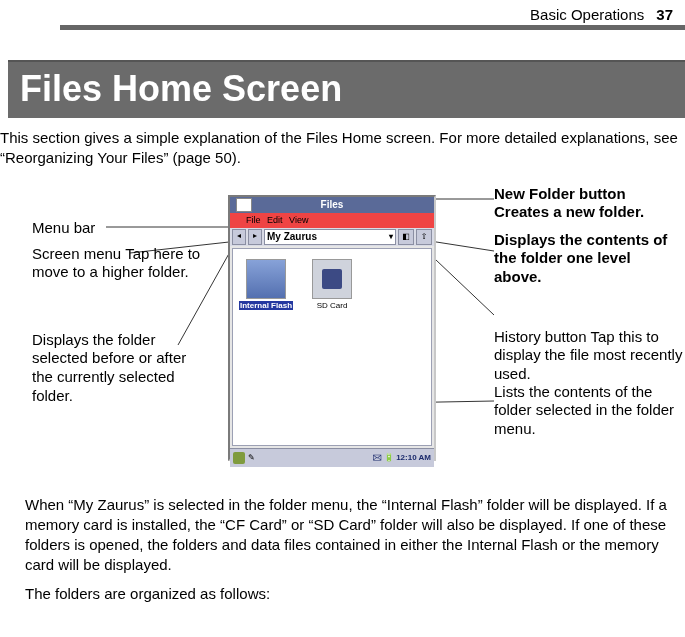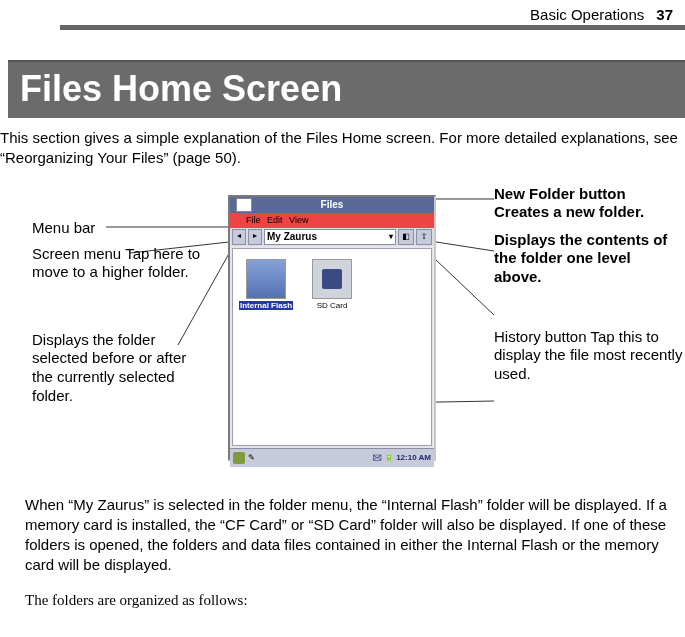--- a/index.html
+++ b/index.html
@@ -228,20 +228,23 @@
     <span>New Folder button</span>
     <span class="sub">Creates a new folder.</span>
   </div>
   <div class="callout" style="left:494px; top:48px; width:185px;font-weight:bold;">
     <span>Displays the contents of the folder one level above.</span>
   </div>
   <div class="callout" style="left:494px; top:118px; width:190px;margin-top:27px;">
     <span>History button</span>
     <span class="sub">Tap this to display the file most recently used.</span>
   </div>
+  <div class="callout" style="left:494px; top:200px; width:185px;">
+    <span>Lists the contents of the folder selected in the folder menu.</span>
+  </div>
 
   <div class="shot">
     <div class="shot-title">
       <div class="newfolder"></div>
       <span>Files</span>
     </div>
     <div class="menubar">
       <span>File</span>
       <span>Edit</span>
       <span>View</span>
@@ -271,13 +274,13 @@
         <span>✎</span>
       </div>
       <div class="right">
         <span>🖂 🔋 </span><span>12:10 AM</span>
       </div>
     </div>
   </div>
 </div>
 
 <div class="body-text">When “My Zaurus” is selected in the folder menu, the “Internal Flash” folder will be displayed. If a memory card is installed, the “CF Card” or “SD Card” folder will also be displayed. If one of these folders is opened, the folders and data files contained in either the Internal Flash or the memory card will be displayed.</div>
-<div class="body-text" style="margin-top:14px;font-family:Liberation Serif, serif;">The folders are organized as follows:</div>
+<div class="body-text" style="margin-top:8px;">The folders are organized as follows:</div>
 
 </body></html>

